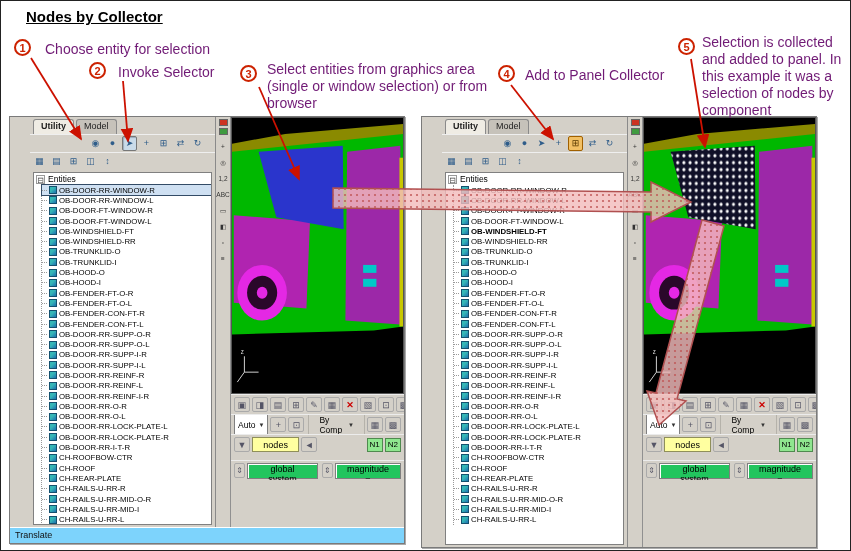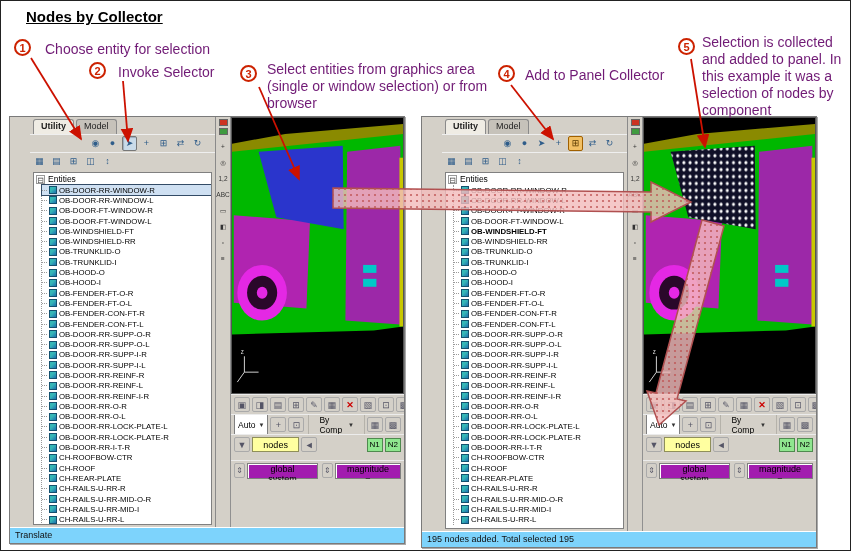--- a/index.html
+++ b/index.html
@@ -50,21 +50,21 @@
   .gicons { display:flex; gap:2px; }
   .gicon { width:16px; height:15px; display:flex; align-items:center; justify-content:center; font-size:9px; color:#556;
     background:#d4d0c8; border:1px solid #aaa; border-radius:2px; flex:none; }
   .gicon.red { color:#cc0000; font-weight:bold; }
   .gicon.spin { width:11px; font-size:8px; }
   .dropdown { display:flex; align-items:center; gap:3px; background:#fff; border:1px solid #808080; height:24px; font-size:8.5px; padding:0 3px; }
   .caret { font-size:6px; color:#333; }
   .bycomp { display:flex; align-items:center; gap:3px; font-size:8.5px; padding:0 10px; height:26px; border:1px solid #b5b2aa; background:#d4d0c8; }
   .btn-yellow { background:#ffffa0; border:1px solid #8f8f5a; font:inherit; font-size:9px; height:15px; flex:1; text-align:center; }
   .btn-green { background:#8fe68f; border:1px solid #4f8a4f; font:inherit; font-size:8px; height:14px; padding:0 2px; }
-  .btn-gray { background:#a21caf; border:1px solid #7f7f7f; box-shadow:inset 1px 1px 0 #fff; font:inherit; font-size:9px; height:16px; padding:0 9px; }
+  .btn-gray { background:#22c55e; border:1px solid #7f7f7f; box-shadow:inset 1px 1px 0 #fff; font:inherit; font-size:9px; height:16px; padding:0 9px; }
   .rowD { margin-top:6px; }
   .spacer { flex:1; }
   .gfx-fill { flex:1; }
 
   .status { height:16px; background:#7dd3fc; border-top:1px solid #fff; font-size:9px; color:#111; padding:2px 5px; flex:none; }
 
   .overlay { position:absolute; left:0; top:0; width:851px; height:551px; pointer-events:none; z-index:55; }
   .ann { stroke:#cc1100; stroke-width:1.8; fill:none; }
 </style>
 </head>
@@ -669,21 +669,20 @@
         <div class="gbar rowD">
           <span class="gicon spin">⇕</span>
           <button class="btn-gray">global system</button>
           <span class="spacer"></span>
           <span class="gicon spin">⇕</span>
           <button class="btn-gray">magnitude =</button>
         </div>
         <div class="gfx-fill"></div>
       </div>
     </div>
-    <div class="status">195 nodes added. Total selected 195</div>
   </div>
 
   <svg class="overlay">
     <defs>
       <marker id="arr" markerWidth="9" markerHeight="8" refX="7" refY="3.5" orient="auto">
         <path d="M0,0 L8,3.5 L0,7 z" fill="#cc1100"></path>
       </marker>
       <pattern id="rd" width="6" height="6" patternUnits="userSpaceOnUse">
         <circle cx="2" cy="2" r="1.1" fill="#c05555"></circle>
       </pattern>

